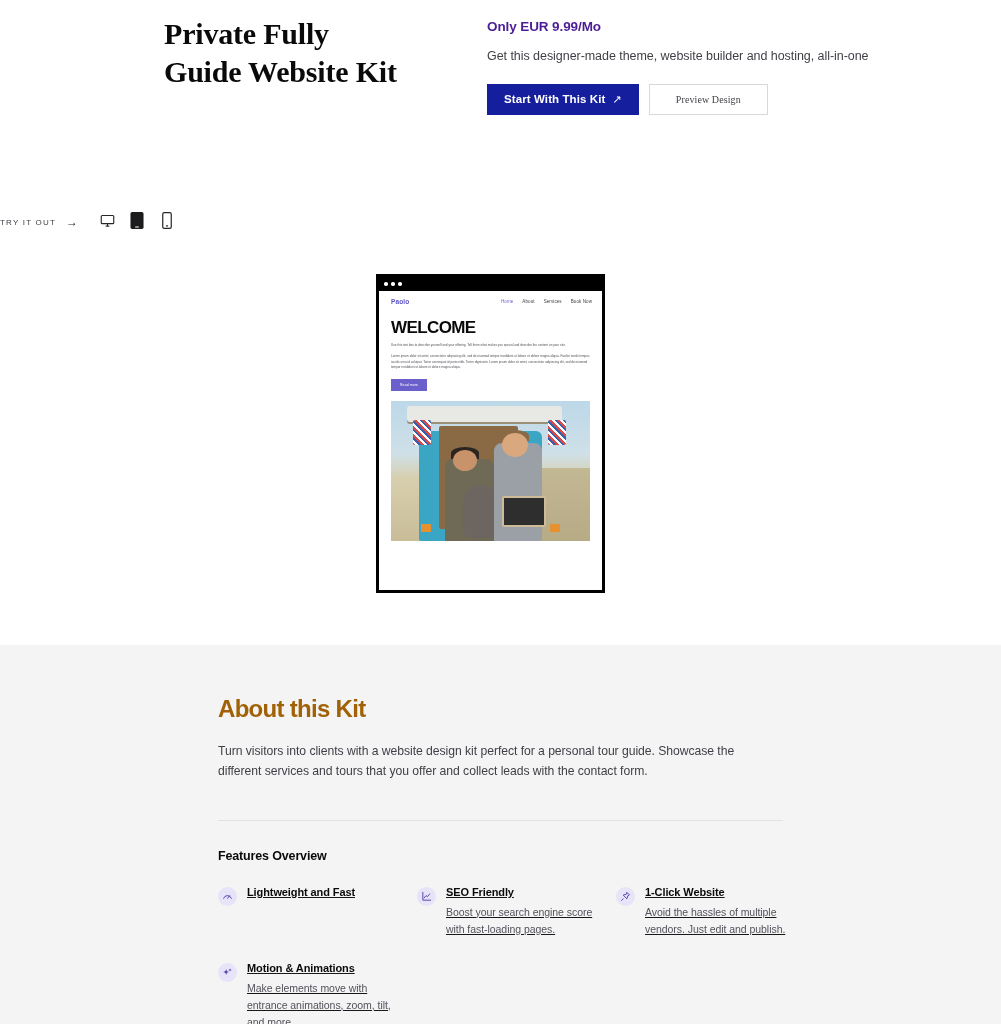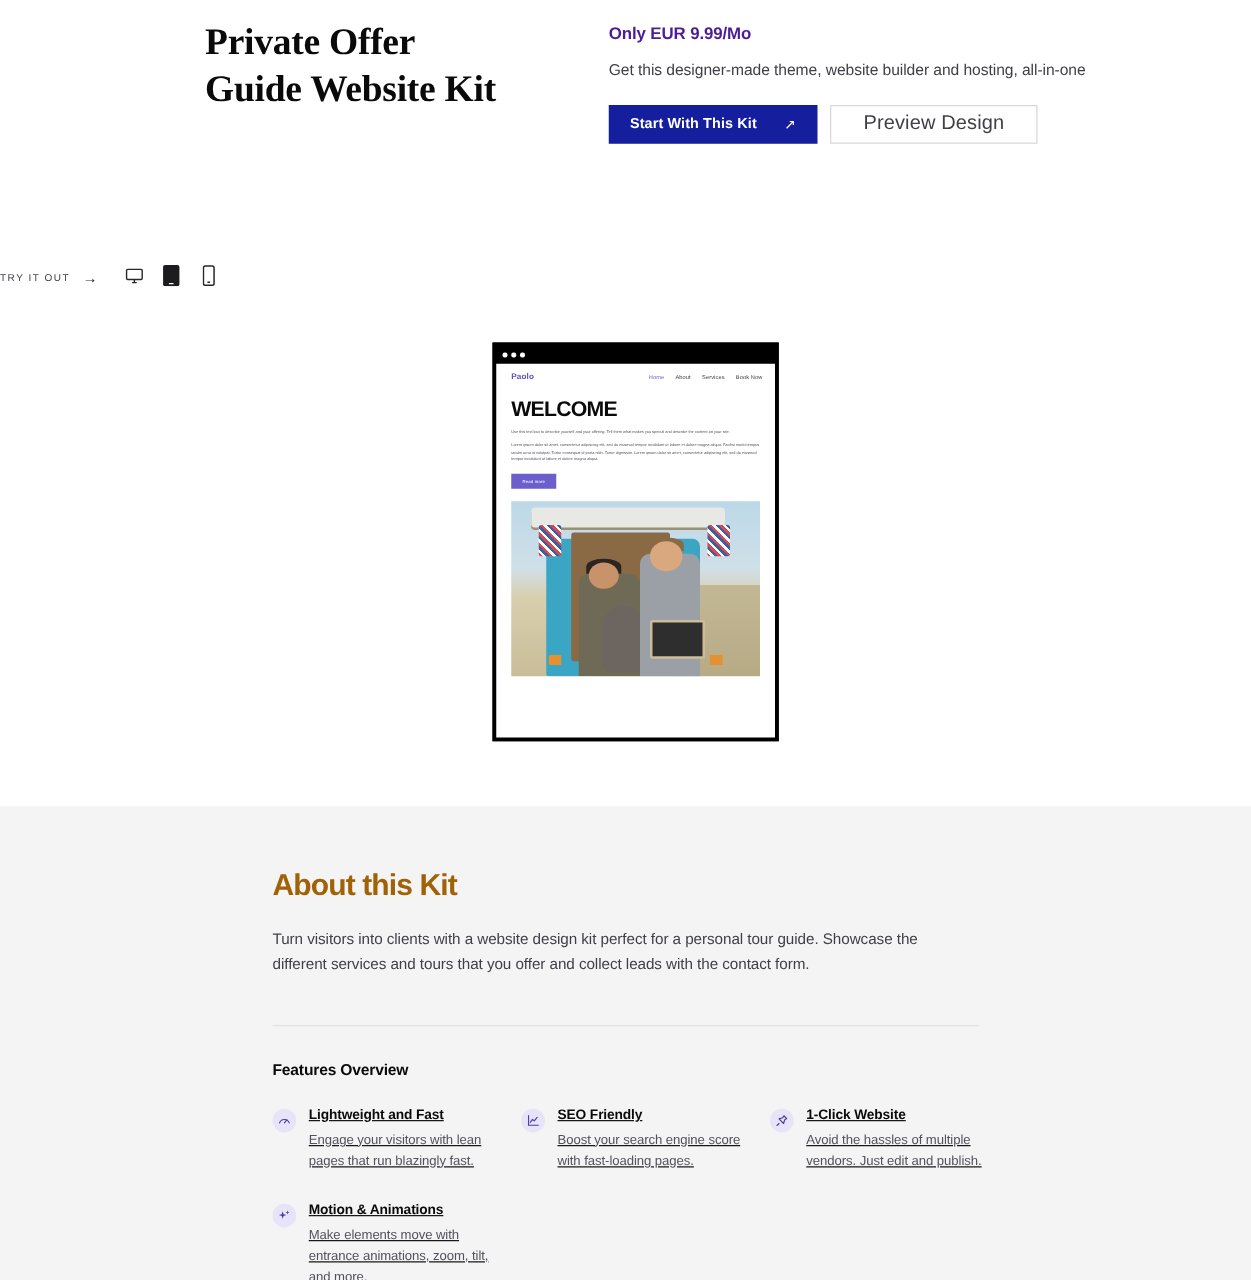--- a/index.html
+++ b/index.html
@@ -60,32 +60,32 @@
     color: #ffffff;
     border: none;
     height: 31px;
     padding: 0 17px;
     font-size: 11.5px;
     font-weight: 700;
     letter-spacing: 0.1px;
     font-family: "Liberation Sans", sans-serif;
     display: inline-flex;
     align-items: center;
-    gap: 22px;
+    gap: 7px;
     cursor: pointer;
   }
   .btn-primary .arrow { font-size: 11px; font-weight: 400; }
   .btn-secondary {
     background: #ffffff;
     color: #3f3f46;
     border: 1px solid #d8d8dc;
     height: 31px;
     padding: 0 26px;
-    font-size: 16px;
-    font-family: Liberation Sans, sans-serif;
+    font-size: 10px;
+    font-family: Liberation Serif, serif;
     letter-spacing: 0.1px;
     cursor: pointer;
   }
 
   
   .tryout {
     position: absolute;
     left: 0; right: 0; top: 210px;
     display: flex;
     align-items: center;
@@ -107,21 +107,21 @@
   .device-btn {
     width: 30px; height: 24px;
     display: flex; align-items: center; justify-content: center;
     background: none; border: none; cursor: pointer;
     color: #27272a;
   }
 
   
   .mockup {
     position: absolute;
-    left: 394px; top: 274px;
+    left: 376px; top: 274px;
     width: 229px; height: 319px;
     background: #000000;
     border: 3px solid #000000;
   }
   .mockup-bar {
     height: 14px;
     background: #000000;
     display: flex;
     align-items: center;
     padding-left: 5px;
@@ -335,21 +335,21 @@
     color: #52525b;
     letter-spacing: -0.05px;
   }
 </style>
 </head>
 <body>
 
 <section class="hero">
 
   <h1 class="hero-title">
-    <span>Private Offer</span><br>
+    <span>Private Fully</span><br>
     <span>Guide Website Kit</span>
   </h1>
 
   <div class="hero-right">
     <div class="price-line">Only EUR 9.99/Mo</div>
     <p class="hero-sub">Get this designer-made theme, website builder and hosting, all-in-one</p>
 
     <div class="hero-buttons">
       <button class="btn-primary">
         <span>Start With This Kit</span>
@@ -454,21 +454,20 @@
 
       <div class="feature">
         <div class="feature-icon">
           <svg width="11" height="11" viewBox="0 0 24 24" fill="none" stroke="#4a3fa8" stroke-width="2" stroke-linecap="round">
             <path d="M3.5 16a9 9 0 0 1 17 0"></path>
             <line x1="12" y1="16" x2="16.5" y2="10.5"></line>
           </svg>
         </div>
         <div>
           <div class="feature-name">Lightweight and Fast</div>
-          <div class="feature-desc">Engage your visitors with lean pages that run blazingly fast.</div>
         </div>
       </div>
 
 
 
       <div class="feature">
         <div class="feature-icon">
           <svg width="11" height="11" viewBox="0 0 24 24" fill="none" stroke="#4a3fa8" stroke-width="2" stroke-linecap="round" stroke-linejoin="round">
             <path d="M4 3v17h17"></path>
             <polyline points="7,15 11,10 14,12.5 19,6.5"></polyline>

